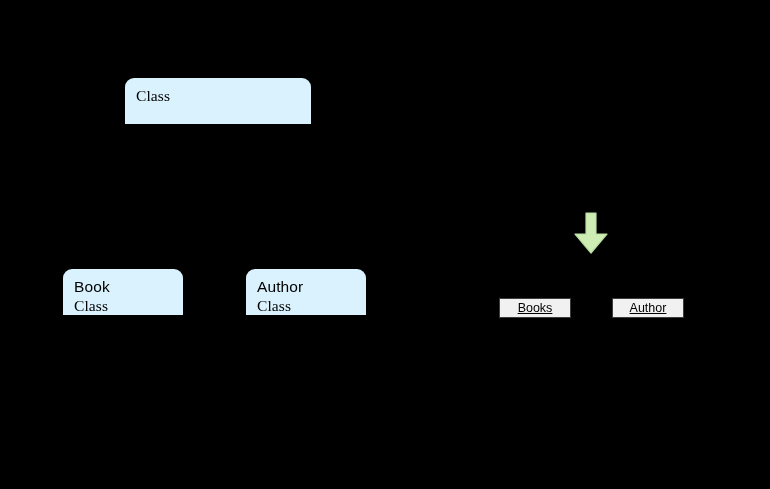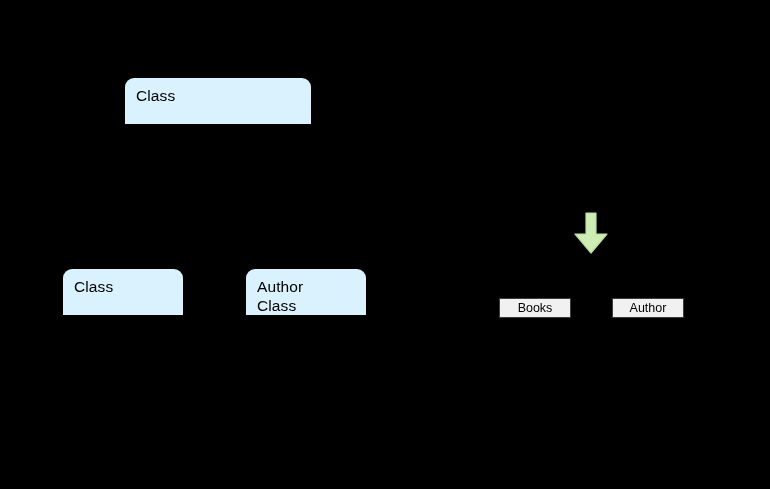--- a/index.html
+++ b/index.html
@@ -32,20 +32,21 @@
     letter-spacing: 0.1px;
     box-shadow: 2px 2px 3px rgba(0,0,0,0.55);
   }
   .class-box .cb-name {
     display: block;
     white-space: nowrap;
   }
   .class-box .cb-stereo {
     display: block;
     white-space: nowrap;
+    font-family: Liberation Serif, serif;
   }
 
   #box-appdbcontext { left: 125px; top: 78px;  width: 186px; height: 46px; }
   #box-book         { left: 63px;  top: 269px; width: 120px; height: 46px; }
   #box-author       { left: 246px; top: 269px; width: 120px; height: 46px; }
 
   
   #green-arrow {
     position: absolute;
     left: 573px;
@@ -61,34 +62,36 @@
     box-sizing: border-box;
     background: #f1f1f1;
     border: 1px solid #3c3c3c;
     color: #000000;
     font-size: 12.5px;
     text-align: center;
     line-height: 18px;
     height: 20px;
     box-shadow: 1px 1px 2px rgba(0,0,0,0.6);
     white-space: nowrap;
+    text-decoration: underline;
   }
   #label-books  { left: 499px; top: 298px; width: 72px; }
   #label-author { left: 612px; top: 298px; width: 72px; }
 </style>
 </head>
 <body>
 
 <div id="canvas">
 
   <div class="class-box" id="box-appdbcontext">
     <span class="cb-stereo">Class</span>
   </div>
 
   <div class="class-box" id="box-book">
+    <span class="cb-name">Book</span>
     <span class="cb-stereo">Class</span>
   </div>
 
   <div class="class-box" id="box-author">
     <span class="cb-name">Author</span>
     <span class="cb-stereo">Class</span>
   </div>
 
   <div id="green-arrow">
     <svg viewBox="0 0 36 42" xmlns="http://www.w3.org/2000/svg" aria-hidden="true">

